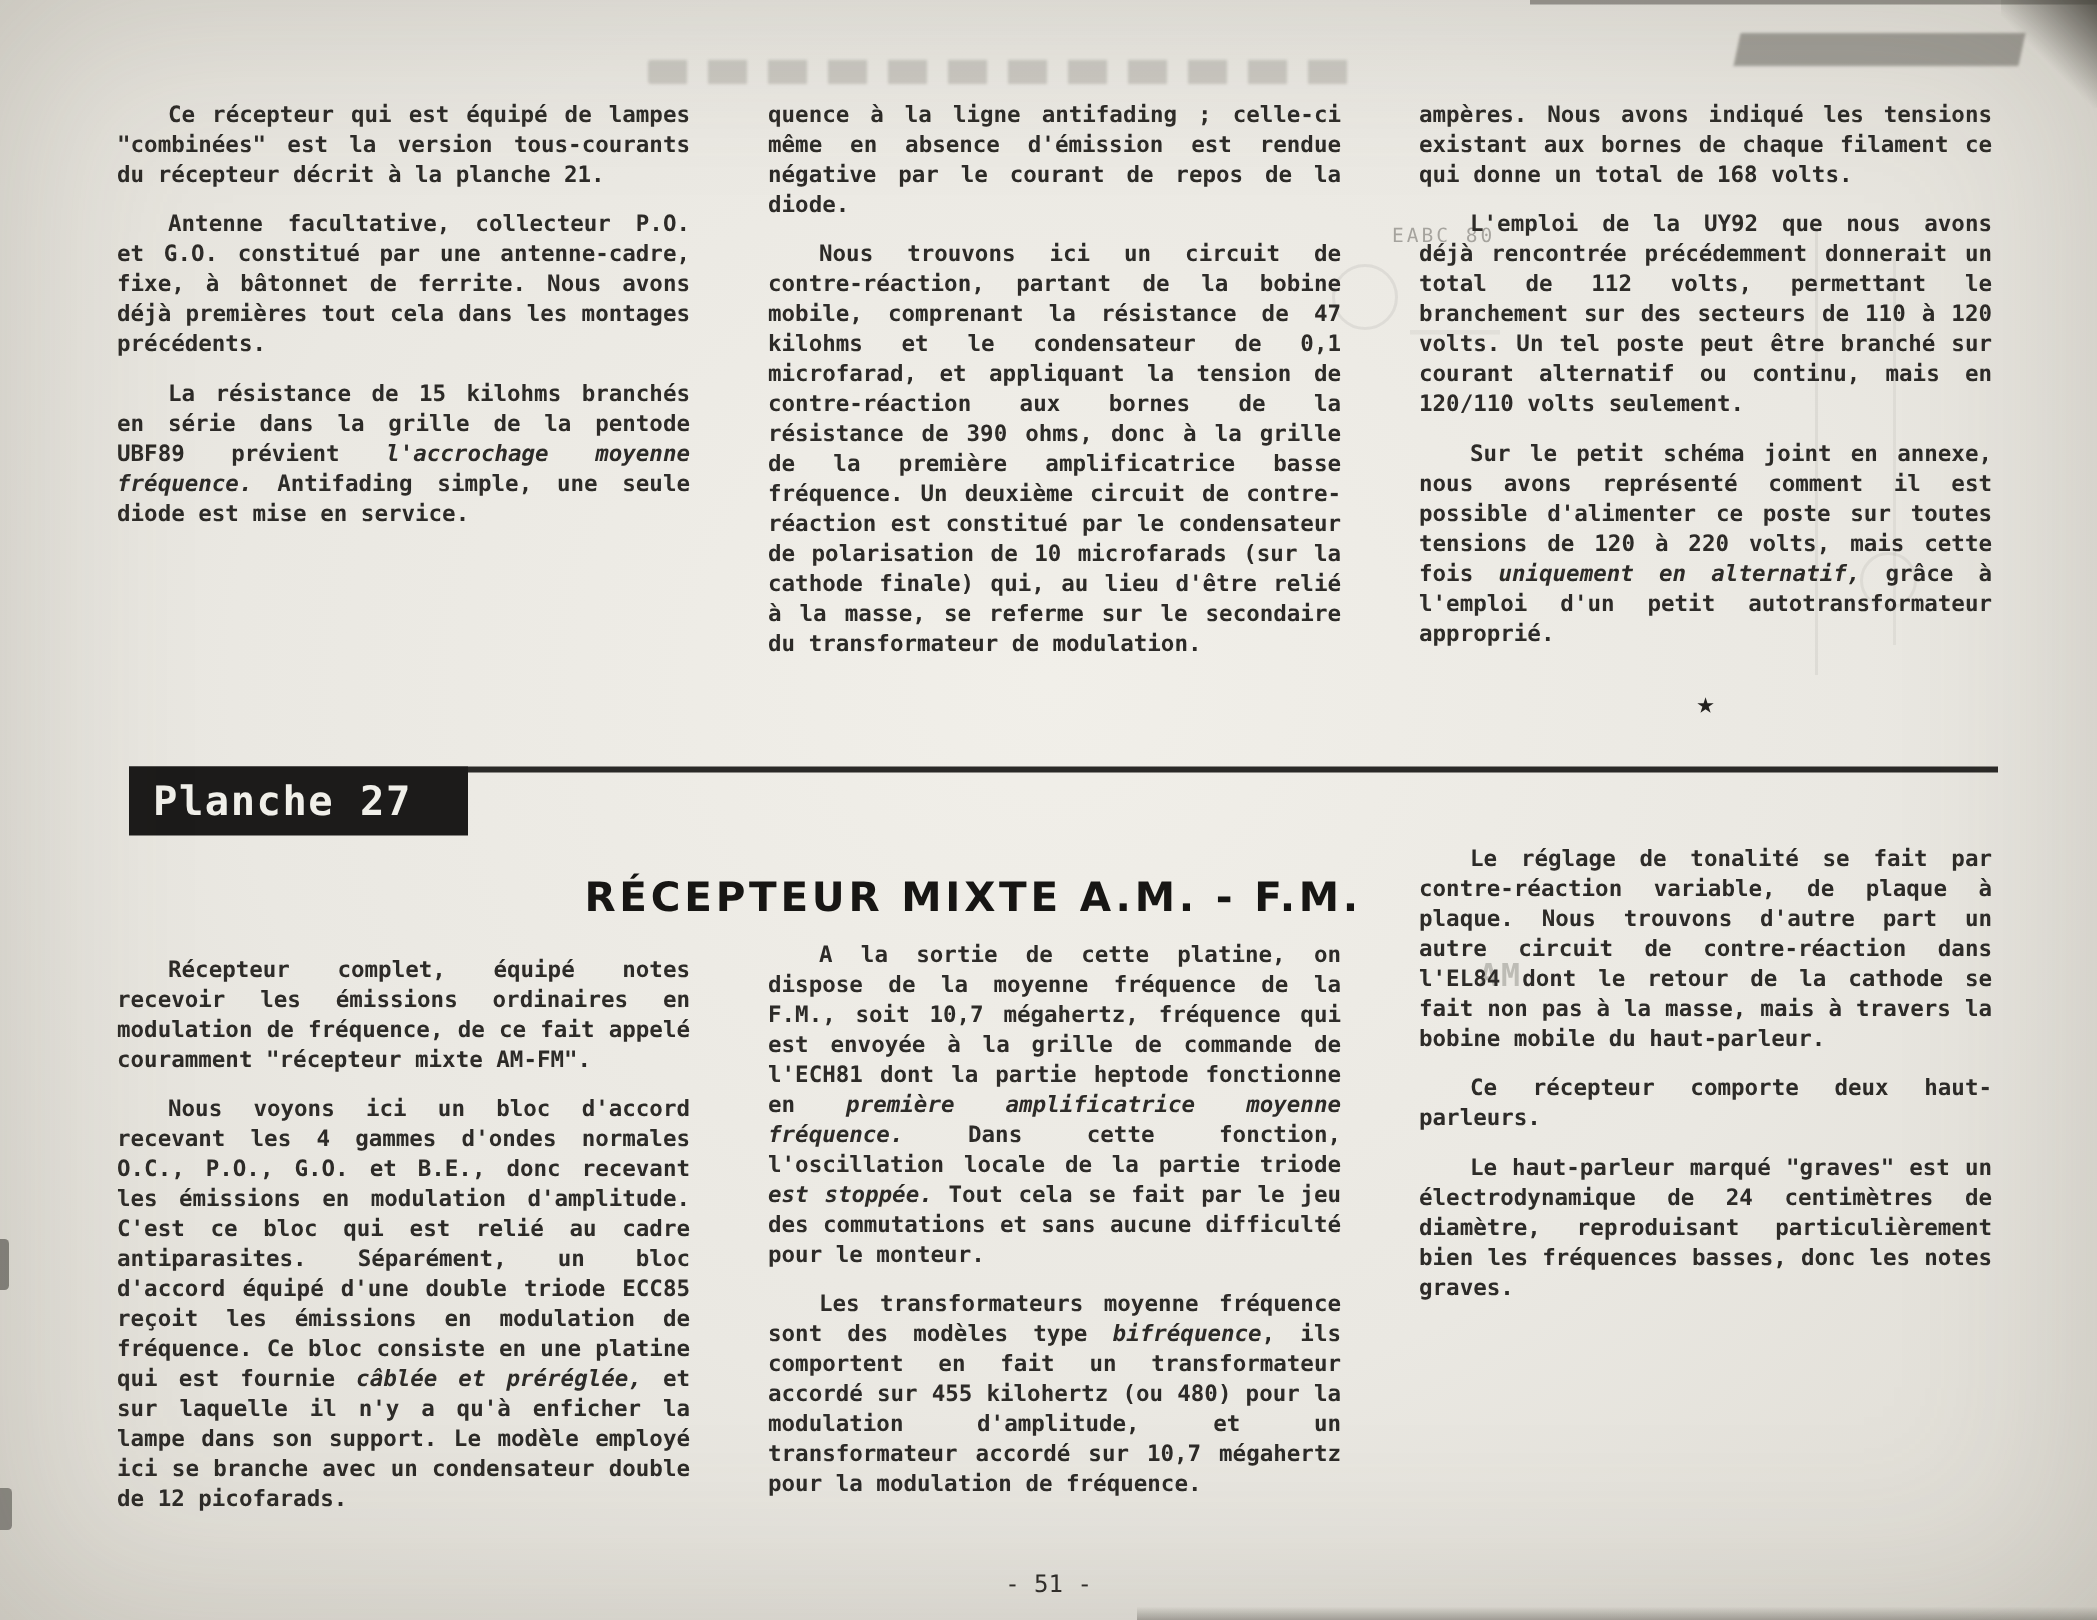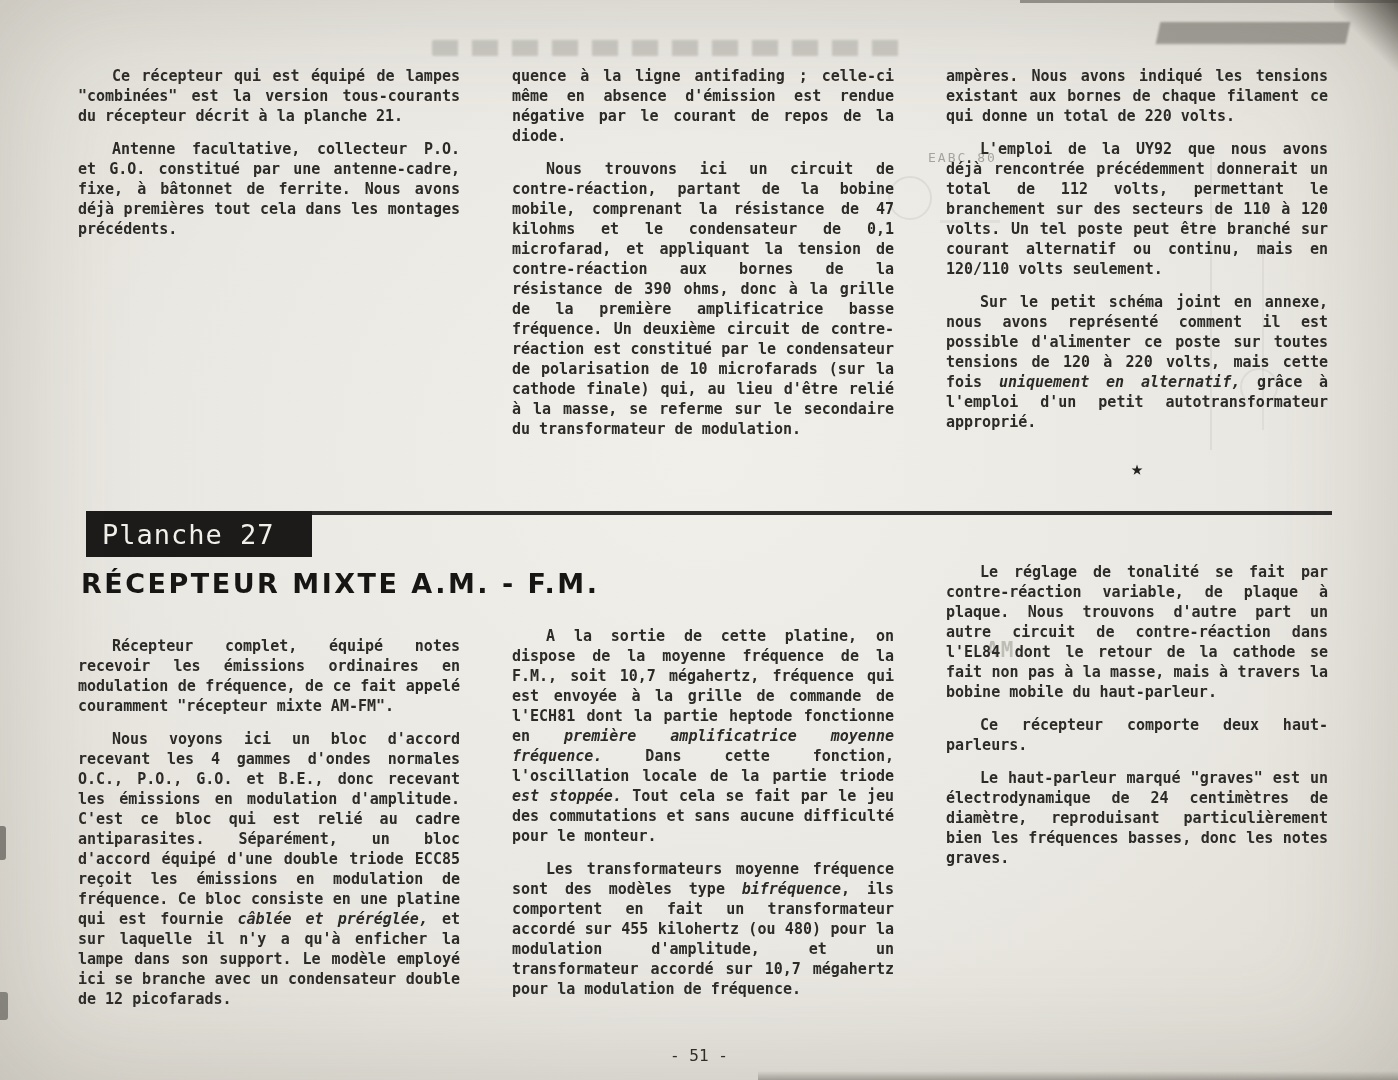--- a/index.html
+++ b/index.html
@@ -29,26 +29,26 @@
   .star { text-align: center; font-size: 20px; margin-top: 26px; color: #242220; }
   
   .rule {
     position: absolute; left: 86px; top: 511px; width: 1246px; height: 4px;
     background: #2a2927; z-index: 3;
   }
   .banner {
     position: absolute; left: 86px; top: 511px; width: 226px; height: 46px;
     background: #1c1b1a; color: #f0efe9; z-index: 4;
     display: flex; align-items: center; padding-left: 16px; box-sizing: border-box;
-    font-family: "DejaVu Sans Mono", monospace; font-weight: normal;
+    font-family: "DejaVu Sans Mono", monospace; font-weight: bold;
     font-size: 27px; letter-spacing: 1px;
   }
   .heading {
     position: absolute; left: 80px; top: 567px; width: 812px; z-index: 3;
-    margin: 1px; text-align: left;
+    margin: 16px; text-align: right;
     font-family: "DejaVu Sans", sans-serif; font-weight: 800;
     font-size: 27px; letter-spacing: 2.5px; color: #171614;
   }
   .page-number {
     position: absolute; left: 0; top: 1046px; width: 100%; z-index: 3;
     text-align: center; font-size: 16px; color: #2d2b28;
   }
   
   .ghosts { position: absolute; inset: 0; z-index: 1; pointer-events: none; }
   .ghosts > div { position: absolute; }
@@ -93,27 +93,28 @@
     <div class="edge-topline"></div>
     <div class="edge-br"></div>
     <div class="mark-l1"></div>
     <div class="mark-l2"></div>
   </div>
 
   <section class="cols top-cols">
     <div class="col">
       <p class="para">Ce récepteur qui est équipé de lampes "combinées" est la version tous-courants du récepteur décrit à la planche 21.</p>
       <p class="para">Antenne facultative, collecteur P.O. et G.O. constitué par une antenne-cadre, fixe, à bâtonnet de ferrite. Nous avons déjà premières tout cela dans les montages précédents.</p>
+      <p class="para">La résistance de 15 kilohms branchés en série dans la grille de la pentode UBF89 prévient <i>l'accrochage moyenne fréquence.</i> Antifading simple, une seule diode est mise en service.</p>
     </div>
     <div class="col">
       <p class="para cont">quence à la ligne antifading ; celle-ci même en absence d'émission est rendue négative par le courant de repos de la diode.</p>
       <p class="para">Nous trouvons ici un circuit de contre-réaction, partant de la bobine mobile, comprenant la résistance de 47 kilohms et le condensateur de 0,1 microfarad, et appliquant la tension de contre-réaction aux bornes de la résistance de 390 ohms, donc à la grille de la première amplificatrice basse fréquence. Un deuxième circuit de contre-réaction est constitué par le condensateur de polarisation de 10 microfarads (sur la cathode finale) qui, au lieu d'être relié à la masse, se referme sur le secondaire du transformateur de modulation.</p>
     </div>
     <div class="col">
-      <p class="para cont">ampères. Nous avons indiqué les tensions existant aux bornes de chaque filament ce qui donne un total de 220 volts.</p>
+      <p class="para cont">ampères. Nous avons indiqué les tensions existant aux bornes de chaque filament ce qui donne un total de 168 volts.</p>
       <p class="para">L'emploi de la UY92 que nous avons déjà rencontrée précédemment donnerait un total de 112 volts, permettant le branchement sur des secteurs de 110 à 120 volts. Un tel poste peut être branché sur courant alternatif ou continu, mais en 120/110 volts seulement.</p>
       <p class="para">Sur le petit schéma joint en annexe, nous avons représenté comment il est possible d'alimenter ce poste sur toutes tensions de 120 à 220 volts, mais cette fois <i>uniquement en alternatif,</i> grâce à l'emploi d'un petit autotransformateur approprié.</p>
       <div class="star">★</div>
     </div>
   </section>
 
   <div class="rule"></div>
   <div class="banner">
     <span>Planche 27</span>
   </div>

